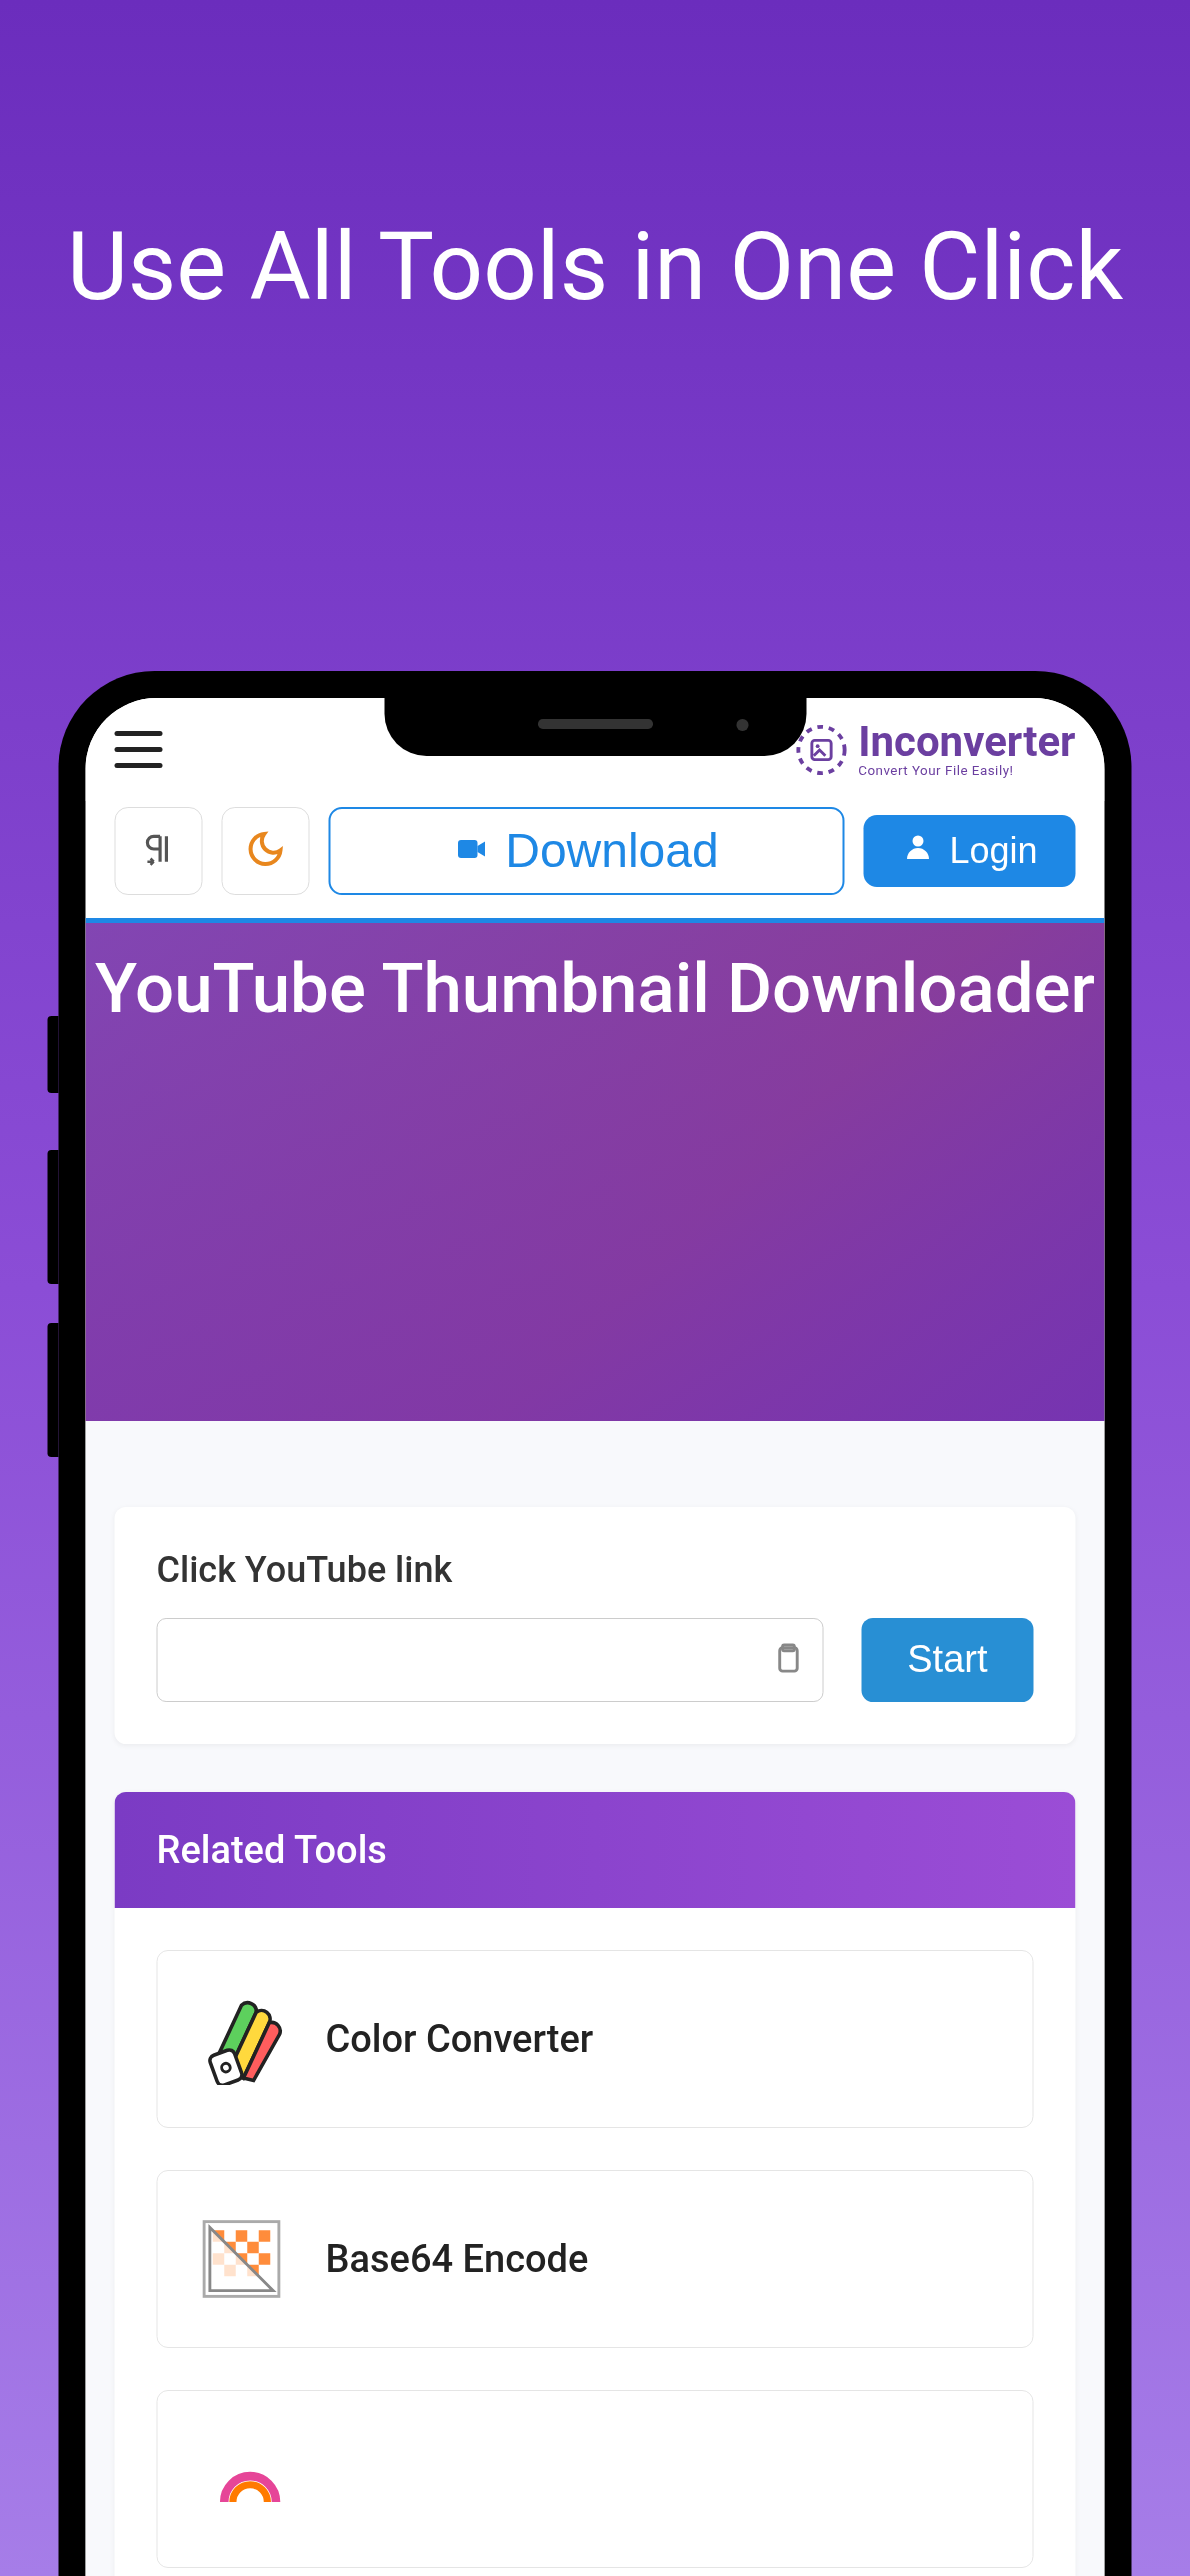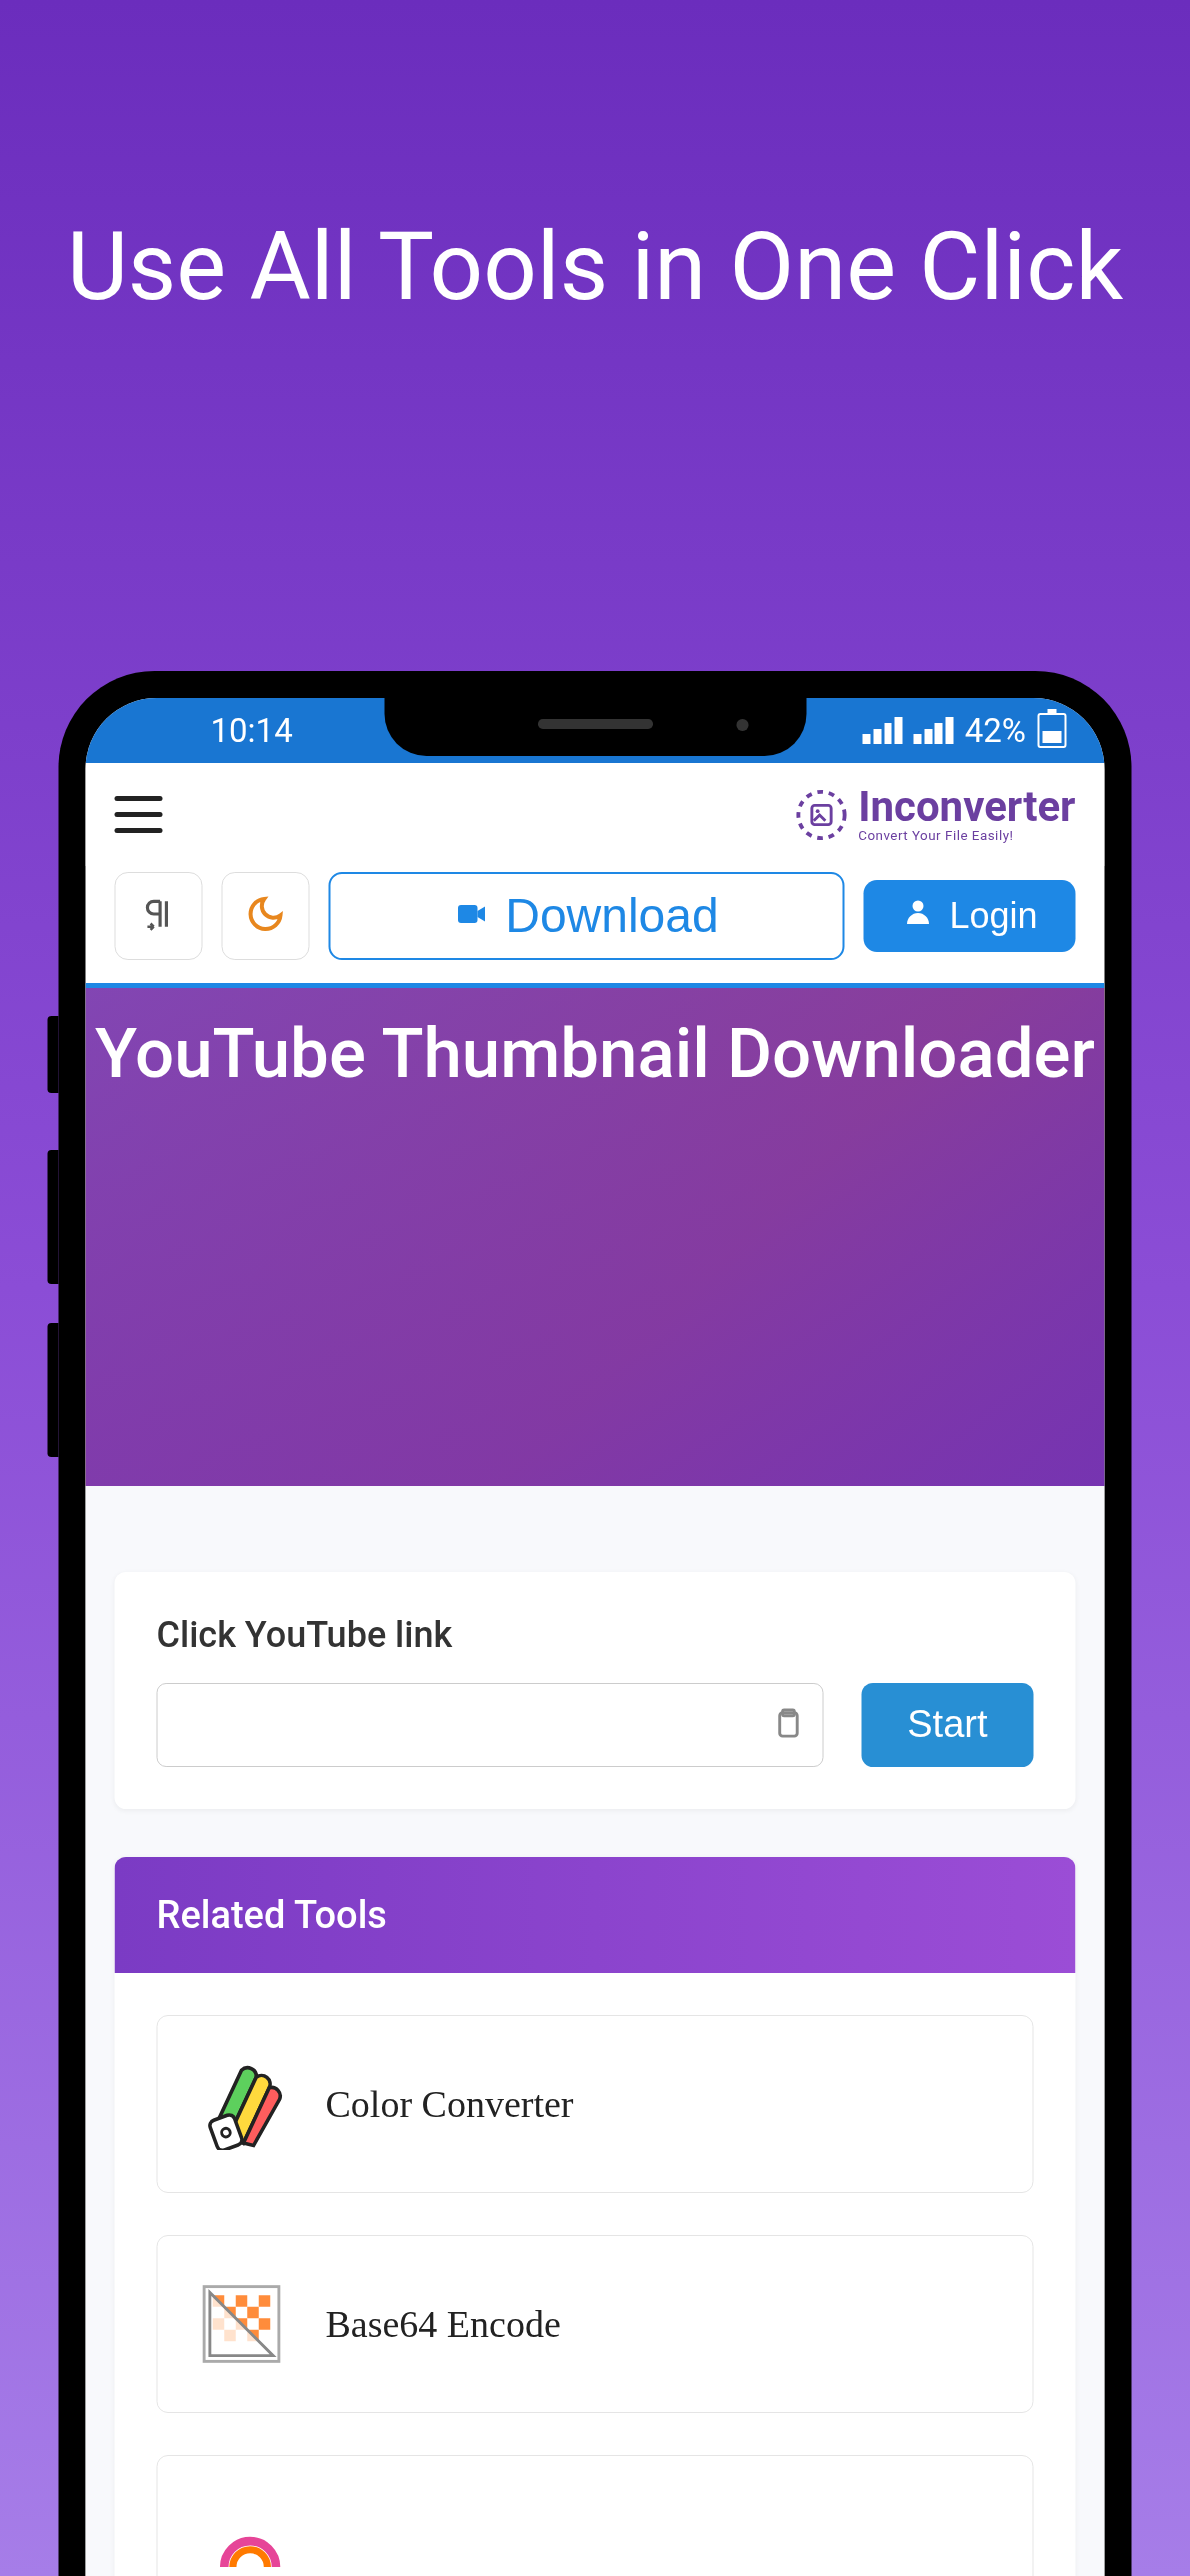--- a/index.html
+++ b/index.html
@@ -314,56 +314,36 @@
   width: 92px;
   height: 92px;
   display:flex;
   align-items:center;
   justify-content:center;
 }
 .tool-label {
   font-size: 38px;
   color: #222;
   font-weight: 500;
-  font-family: Liberation Serif, serif;
 }
 </style>
 </head>
 <body>
 
 <div class="promo-heading">Use All Tools in One Click</div>
 
 <div class="phone-frame">
   <div class="phone-side-btn side-btn-1"></div>
   <div class="phone-side-btn side-btn-2"></div>
   <div class="phone-side-btn side-btn-3"></div>
   <div class="phone-notch">
     <div class="notch-speaker"></div>
     <div class="notch-camera"></div>
   </div>
   <div class="phone-screen">
-    <div class="status-bar">
-      <span>10:14</span>
-      <div class="status-right">
-        <span class="signal-bars">
-            <span></span>
-            <span></span>
-            <span></span>
-            <span></span>
-          </span>
-        <span class="signal-bars">
-            <span></span>
-            <span></span>
-            <span></span>
-            <span></span>
-          </span>
-        <span>42%</span>
-        <span class="battery-icon"></span>
-      </div>
-    </div>
 
     <div class="app-header">
       <div class="hamburger">
         <span></span>
           <span></span>
           <span></span>
       </div>
       <div class="logo">
         <span class="logo-icon">
           <svg viewBox="0 0 56 56" width="54" height="54">

